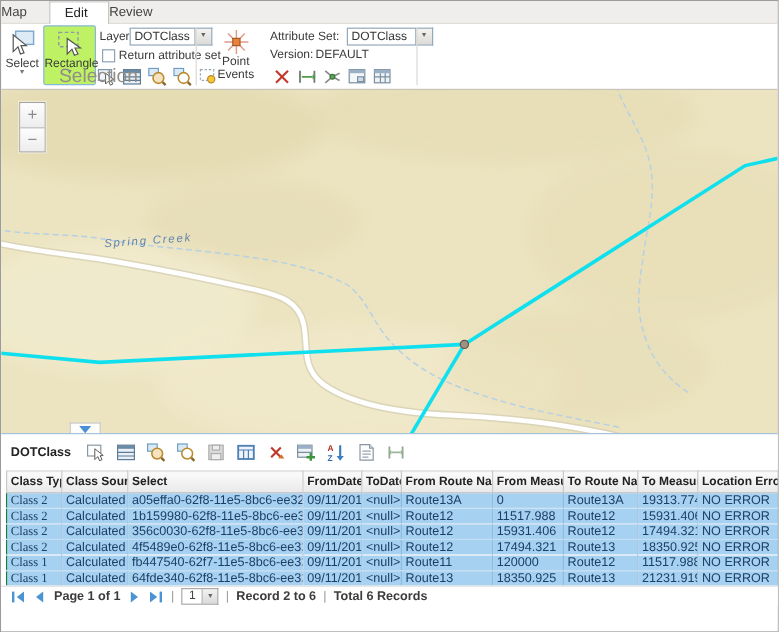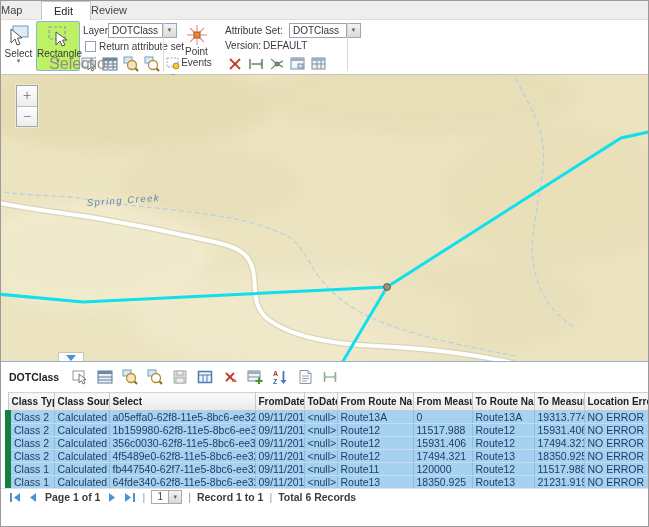--- a/index.html
+++ b/index.html
@@ -36,21 +36,21 @@
   .collapse-tab { position:absolute; left:57px; bottom:0; width:26px; height:9px; background:#fdfdfb; border:1px solid #c9c6bd; border-bottom:none; text-align:center; cursor:pointer; }
   .collapse-tab svg { vertical-align:top; margin-top:2px; }
 
   
   #panel { position:relative; width:647px; height:165px; border-top:1px solid #8fb4d2; background:#fff; }
   .ttoolbar { height:30px; display:flex; align-items:center; padding-left:8px; gap:9px; background:#fff; }
   .ttoolbar .ttitle { font-weight:bold; font-size:10.5px; color:#222; margin-right:4px; }
   table.evt { border-collapse:collapse; table-layout:fixed; width:643px; margin-left:4px; }
   table.evt th { height:18px; background:linear-gradient(#fbfbfb,#e9e9e9); border:1px solid #c9c9c9; border-top:1px solid #d4d4d4; font-size:10px; text-align:left; padding:0 3px; color:#222; white-space:nowrap; overflow:hidden; }
   table.evt td { height:13px; background:#a7d1f1; border-right:1px solid #8fbbdf; border-bottom:1px solid #c3ddf2; font-size:10.5px; padding:0 3px; color:#1d3f66; white-space:nowrap; overflow:hidden; }
-  table.evt tr td:first-child { border-left:6px solid #15803d; }
+  table.evt tr td:first-child { border-left:1px solid #15803d;font-family:Liberation Serif, serif; }
   .pagebar { position:absolute; left:0; top:126px; width:647px; height:17px; border-top:1px solid #e0e0e0; display:flex; align-items:center; gap:6px; padding-left:8px; font-size:10.5px; color:#444; background:#fff; }
   .pagebar b { font-weight:bold; color:#3c3c3c; }
   .pbtn { width:12px; height:11px; display:inline-block; cursor:pointer; }
   .psep { color:#999; }
   .pagesel { display:flex; height:14px; }
   .pagesel .pv { width:18px; background:#fff; border:1px solid #aaa; text-align:center; font-size:10px; line-height:12px; }
   .pagesel .pa { width:13px; background:linear-gradient(#f2f2f2,#dadada); border:1px solid #aaa; border-left:none; font-size:6px; line-height:12px; text-align:center; color:#666; }
   .bottombar { position:absolute; left:0; top:143px; width:647px; height:22px; background:#ecebe7; border-top:1px solid #b3b0a8; }
   .btab { position:absolute; left:3px; top:0; height:17px; background:#fff; border:1px solid #b3b0a8; border-top:none; display:flex; align-items:center; gap:6px; padding:0 7px; font-size:10.5px; color:#333; cursor:pointer; }
   .btab .x { font-size:10px; color:#666; font-weight:bold; cursor:pointer; }
@@ -418,20 +418,20 @@
       <svg class="pbtn" viewBox="0 0 12 11">
         <polygon points="1,1 7,5.5 1,10" fill="#4b94d4"></polygon>
           <rect x="9" y="1" width="2" height="9" fill="#4b94d4"></rect>
       </svg>
       <span class="psep">|</span>
       <span class="pagesel">
         <span class="pv">1</span>
         <span class="pa">▼</span>
       </span>
       <span class="psep">|</span>
-      <b>Record 1 to 1</b>
+      <b>Record 2 to 6</b>
       <span class="psep">|</span>
       <b>Total 6 Records</b>
     </div>
 
   </div>
 
 </div>
 
 </body></html>

